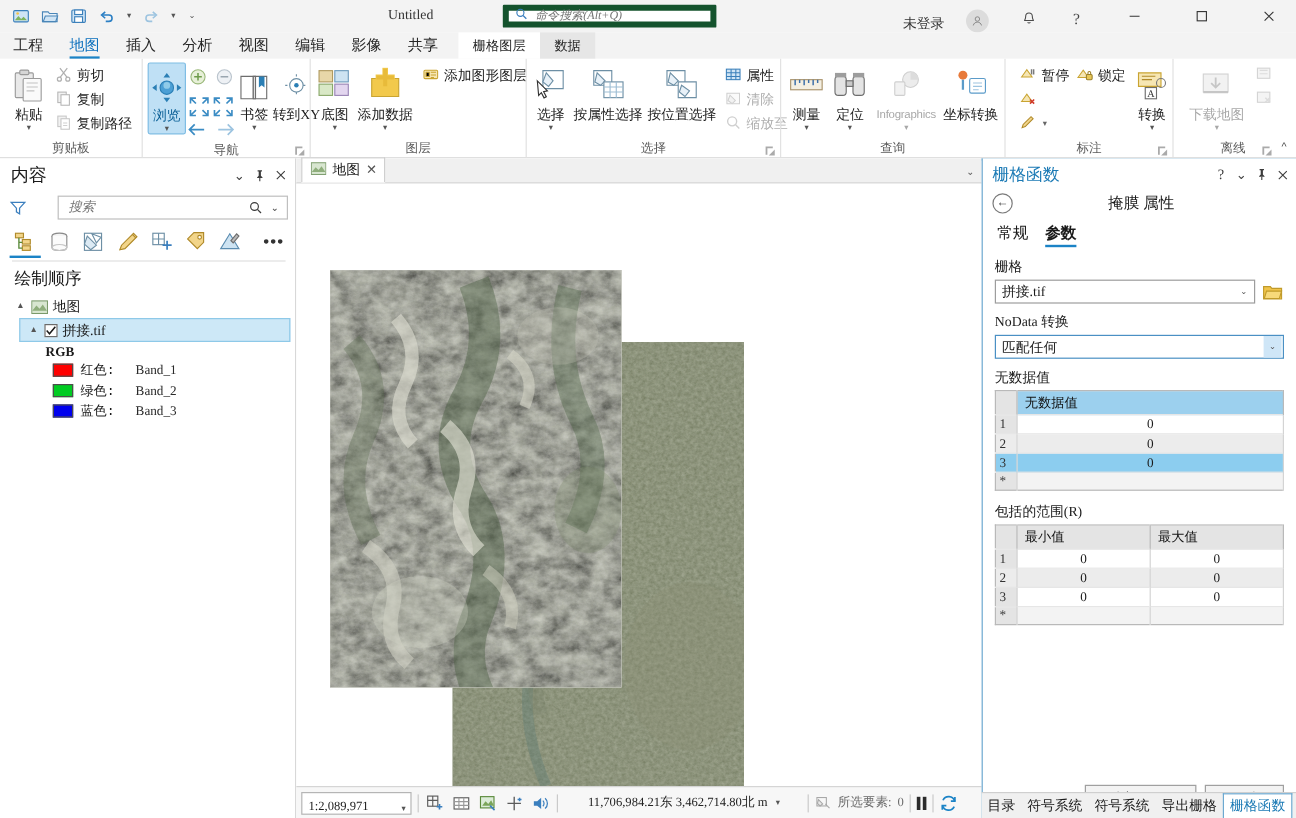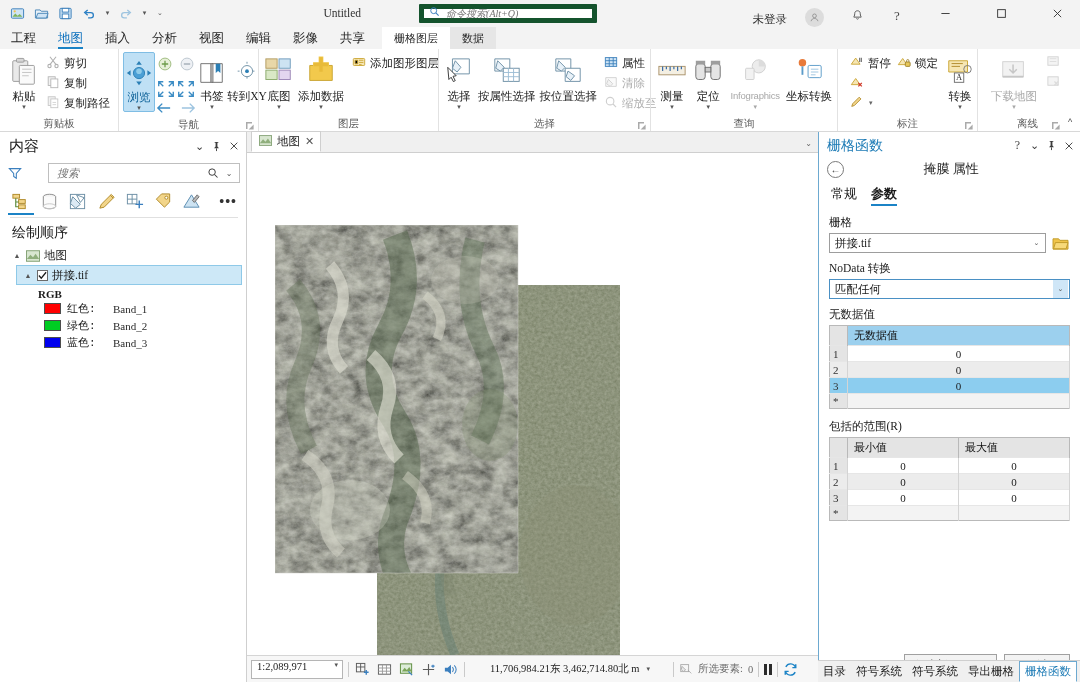--- a/index.html
+++ b/index.html
@@ -185,21 +185,21 @@
 
   .canvas { flex: 1; background: #ffffff; position: relative; overflow: hidden; }
   .raster { position: absolute; }
 
   .statusbar {
     height: 27px; background: #f7f7f7; border-top: 1px solid #d5d5d5;
     display: flex; align-items: center; padding: 0 4px; gap: 5px;
   }
   .scalebox {
     width: 92px; height: 19px; border: 1px solid #b5b5b5; background: #fff;
-    display: flex; align-items: flex-start; padding: 0 2px 0 5px;
+    display: flex; align-items: flex-end; padding: 0 2px 0 5px;
   }
   .scalebox .sv { flex: 1; font-size: 10.5px; font-family: "Liberation Serif", serif; }
   .scalebox .sc { font-size: 7px; color: #555; padding: 0 2px; cursor: pointer; }
   .sbsep { width: 1px; height: 15px; background: #cacaca; }
   .sbico { width: 17px; height: 19px; display: flex; align-items: center; justify-content: center; cursor: pointer; }
   .coords { font-size: 10.5px; font-family: "Liberation Serif", serif; color: #222; margin-left: 20px; white-space: nowrap; }
   .coord-car { font-size: 7px; color: #555; cursor: pointer; margin-left: 2px; }
   .sel-count { font-size: 10.5px; font-family: "Liberation Serif", serif; color: #6a6a6a; }
   .refresh { color: #1b83c6; cursor: pointer; display: flex; align-items: center; }
   .pause-ico { display: flex; gap: 2px; cursor: pointer; }

